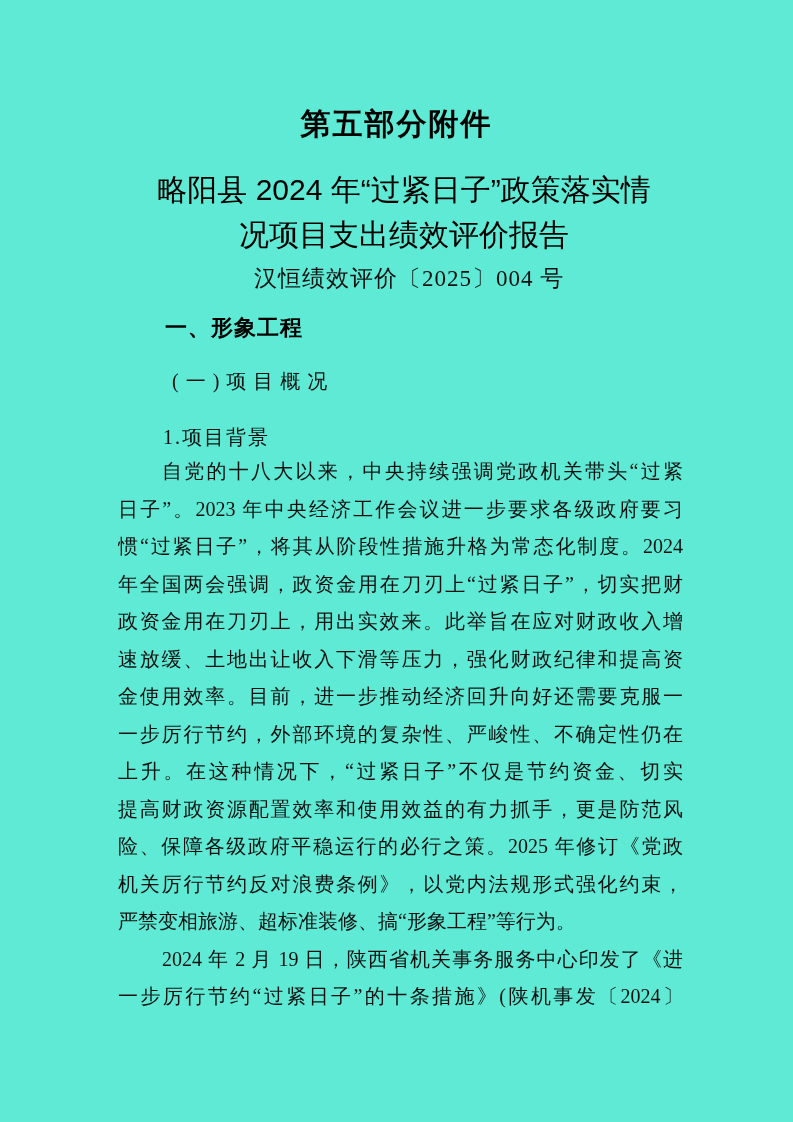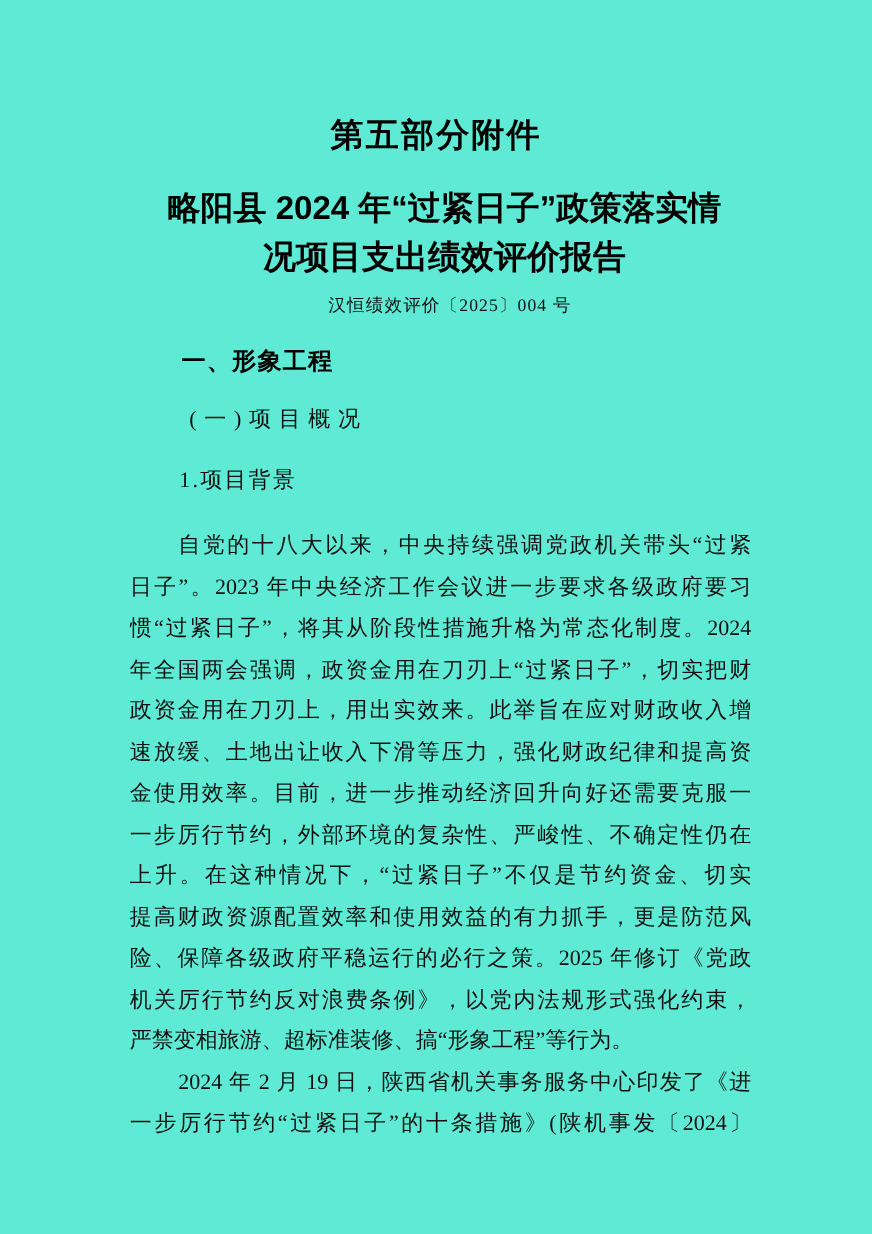--- a/index.html
+++ b/index.html
@@ -31,32 +31,32 @@
     letter-spacing: 2px;
     color: #000000;
   }
   .main-title {
     position: absolute;
     top: 167px;
     left: 114px;
     width: 580px;
     text-align: center;
     font-family: "Liberation Sans", "DejaVu Sans", sans-serif;
-    font-weight: bold;
+    font-weight: normal;
     font-size: 30px;
     line-height: 45px;
     color: #000000;
   }
   .doc-number {
     position: absolute;
     top: 266px;
     left: 114px;
     width: 590px;
     text-align: center;
-    font-size: 16px;
+    font-size: 23px;
     line-height: 26px;
     letter-spacing: 1px;
     color: #111111;
   }
   .section-heading {
     position: absolute;
     top: 314px;
     left: 165px;
     font-family: "Liberation Sans", "DejaVu Sans", sans-serif;
     font-weight: bold;
@@ -85,21 +85,20 @@
     text-align: right;
   }
   .body-text {
     position: absolute;
     top: 453px;
     left: 118px;
     width: 565px;
     font-size: 20px;
     line-height: 37.5px;
     color: #111111;
-    margin-top: 25px;
   }
   .body-text .line {
     width: 100%;
     height: 37.5px;
     overflow: hidden;
     text-align: justify;
     text-align-last: justify;
     text-justify: inter-character;
     white-space: nowrap;
   }

